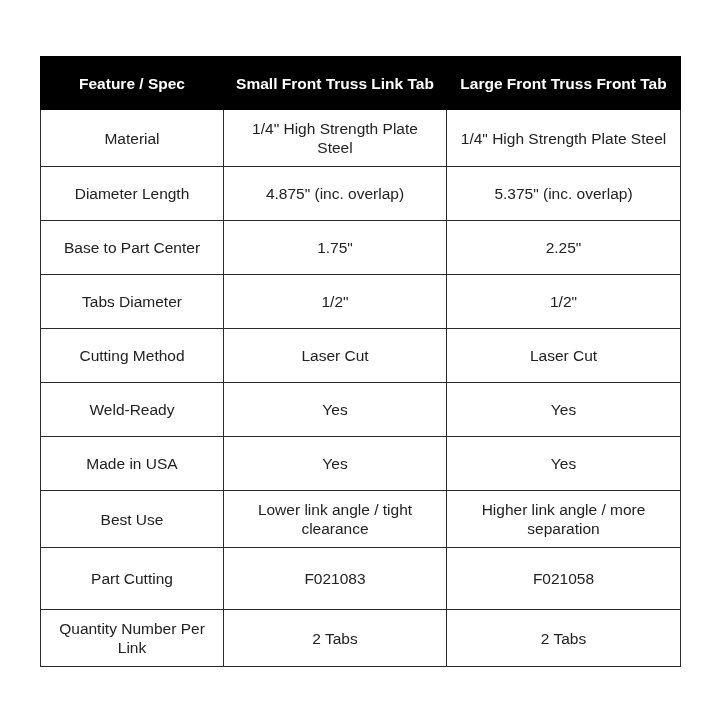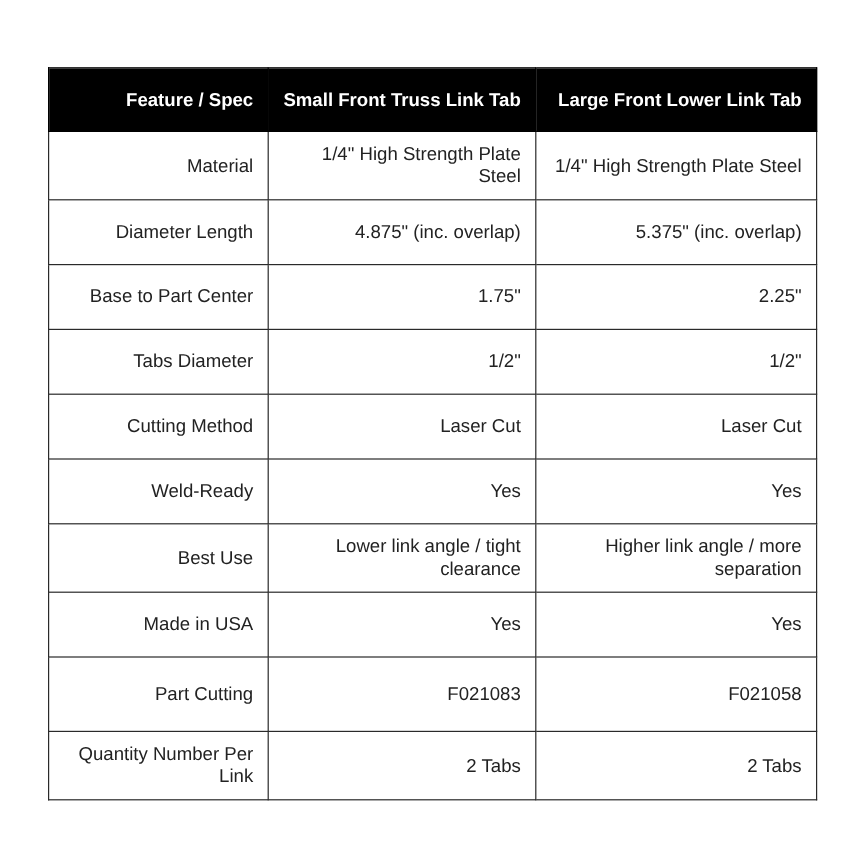--- a/index.html
+++ b/index.html
@@ -1,39 +1,39 @@
 <!DOCTYPE html>
 <html><head>
   <meta charset="utf-8">
   <style>
     html, body { margin: 0; padding: 0; background: #ffffff; }
     body { width: 720px; height: 720px; position: relative; font-family: "Liberation Sans", "DejaVu Sans", sans-serif; }
     .tbl { position: absolute; left: 40px; top: 56px; width: 640px; border-collapse: collapse; table-layout: fixed; }
-    .tbl th, .tbl td { border: 1.5px solid #2a2a2a; padding: 0 12px; vertical-align: middle; text-align: right; }
+    .tbl th, .tbl td { border: 1.5px solid #2a2a2a; padding: 0 12px; vertical-align: middle; text-align: center; }
     .tbl thead th { background: #000000; color: #ffffff; font-weight: bold; font-size: 15.5px; line-height: 19px; height: 52px; border-color: #000; }
     .tbl thead th + th { border-left: 1.5px solid #ffffff; margin-top: 19px; }
     .tbl td { color: #222222; font-size: 15.5px; line-height: 19px; }
     col.c1 { width: 183px; }
     col.c2 { width: 223px; }
     col.c3 { width: 234px; }
   </style>
 </head>
 <body>
 
 <table class="tbl">
   <colgroup>
       <col class="c1">
       <col class="c2">
       <col class="c3">
     </colgroup>
   <thead>
     <tr>
       <th>Feature / Spec</th>
       <th>Small Front Truss Link Tab</th>
-      <th>Large Front Lower Link Tab</th>
+      <th>Large Front Truss Front Tab</th>
     </tr>
   </thead>
   <tbody id="tbody">
       <tr style="height: 57px;">
         <td>Material</td>
         <td>1/4" High Strength Plate Steel</td>
         <td>1/4" High Strength Plate Steel</td>
       </tr>
       <tr style="height: 54px;">
         <td>Diameter Length</td>
@@ -53,29 +53,29 @@
       <tr style="height: 54px; padding-left: 41px;">
         <td>Cutting Method</td>
         <td>Laser Cut</td>
         <td>Laser Cut</td>
       </tr>
       <tr style="height: 54px;">
         <td>Weld-Ready</td>
         <td>Yes</td>
         <td>Yes</td>
       </tr>
+      <tr style="height: 54px;">
+        <td>Made in USA</td>
+        <td>Yes</td>
+        <td>Yes</td>
+      </tr>
       <tr style="height: 57px;">
         <td>Best Use</td>
         <td>Lower link angle / tight clearance</td>
         <td>Higher link angle / more separation</td>
-      </tr>
-      <tr style="height: 54px;">
-        <td>Made in USA</td>
-        <td>Yes</td>
-        <td>Yes</td>
       </tr>
       <tr style="height: 62px;">
         <td>Part Cutting</td>
         <td>F021083</td>
         <td>F021058</td>
       </tr>
       <tr style="height: 57px;">
         <td>Quantity Number Per Link</td>
         <td>2 Tabs</td>
         <td>2 Tabs</td>

